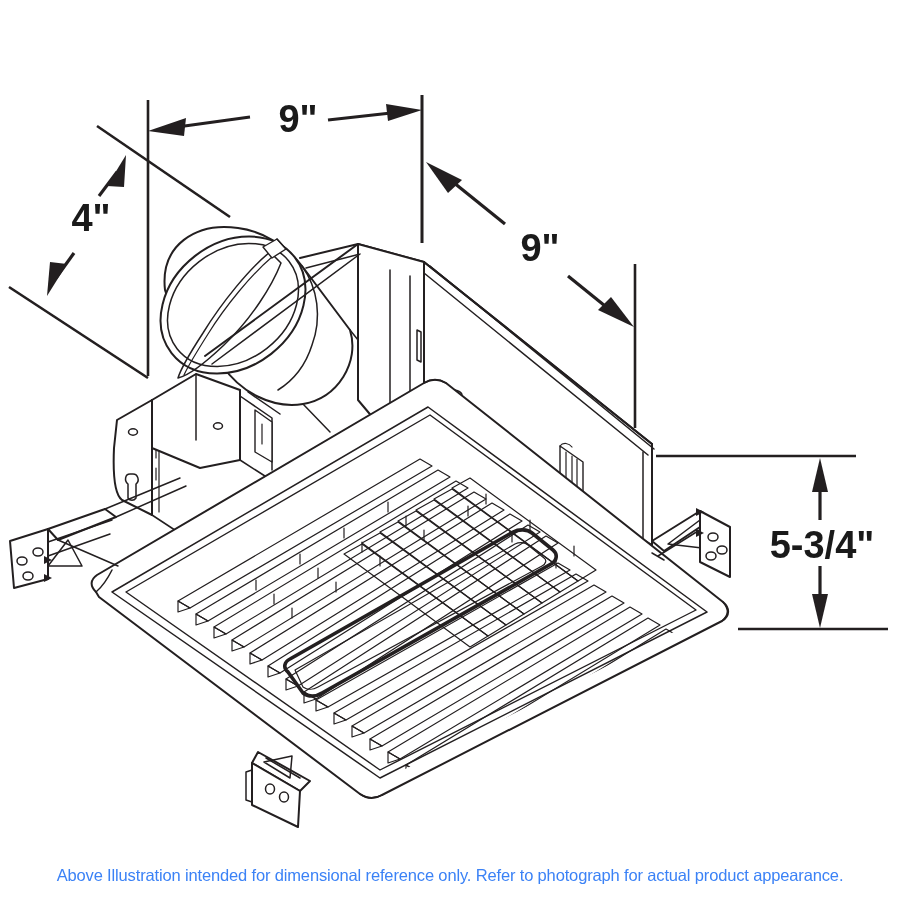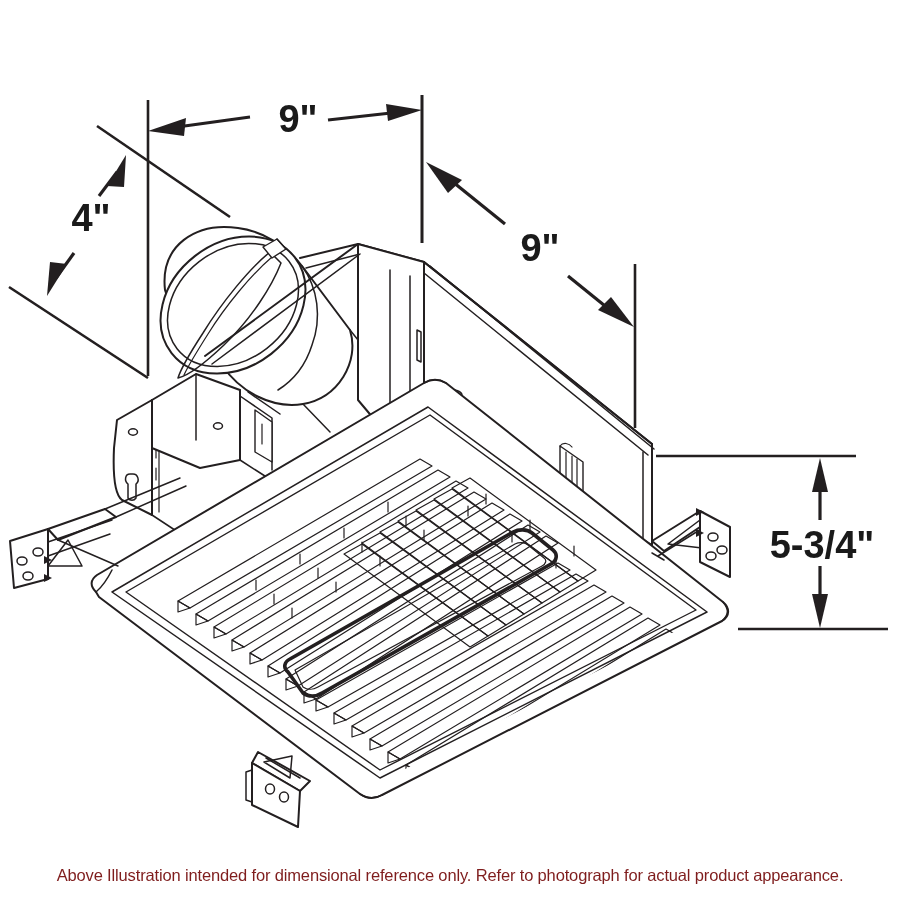--- a/index.html
+++ b/index.html
@@ -34,21 +34,21 @@
     fill: #1a1a1a;
   }
   .caption {
     position: absolute;
     left: 0;
     top: 866px;
     width: 900px;
     text-align: center;
     font-family: "Liberation Sans", sans-serif;
     font-size: 16.5px;
-    color: #7f1d1d;
+    color: #3b82f6;
     letter-spacing: -0.15px;
     white-space: nowrap;
   }
   
   .ln      { fill: none; stroke: #231f20; stroke-width: 2; stroke-linecap: round; stroke-linejoin: round; }
   .ln-thin { fill: none; stroke: #231f20; stroke-width: 1.5; stroke-linecap: round; stroke-linejoin: round; }
   .ln-hair { fill: none; stroke: #231f20; stroke-width: 1.2; stroke-linecap: round; stroke-linejoin: round; }
   .ln-bold { fill: none; stroke: #231f20; stroke-width: 3.6; stroke-linecap: round; stroke-linejoin: round; }
   .fillw   { fill: #ffffff; stroke: #231f20; stroke-width: 2; stroke-linejoin: round; stroke-linecap: round; }
   .fillw-t { fill: #ffffff; stroke: #231f20; stroke-width: 1.4; stroke-linejoin: round; stroke-linecap: round; }

